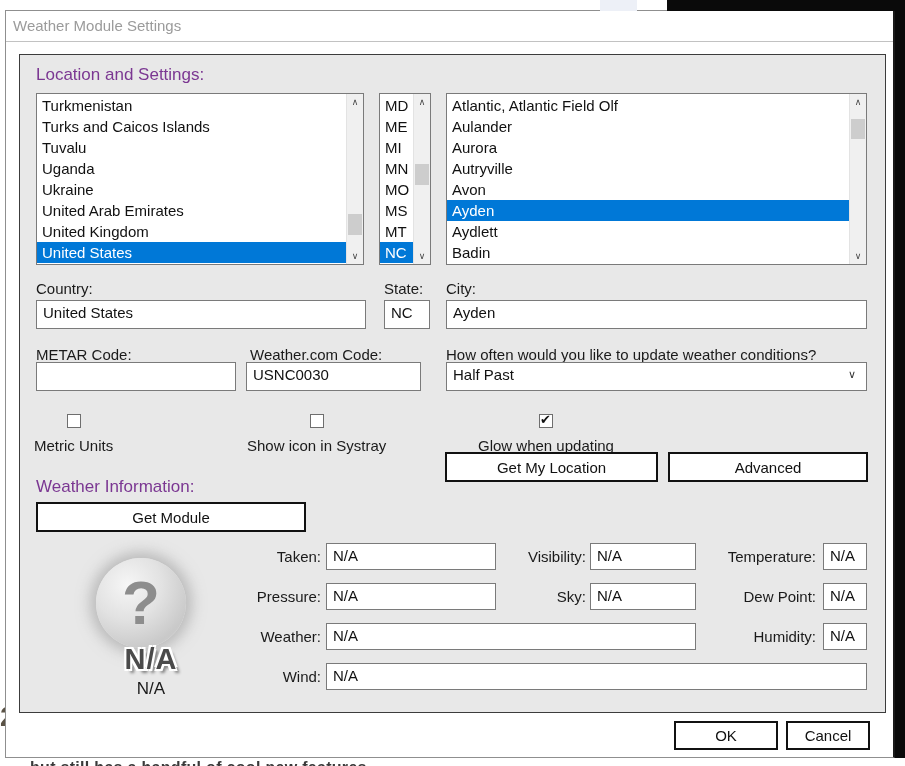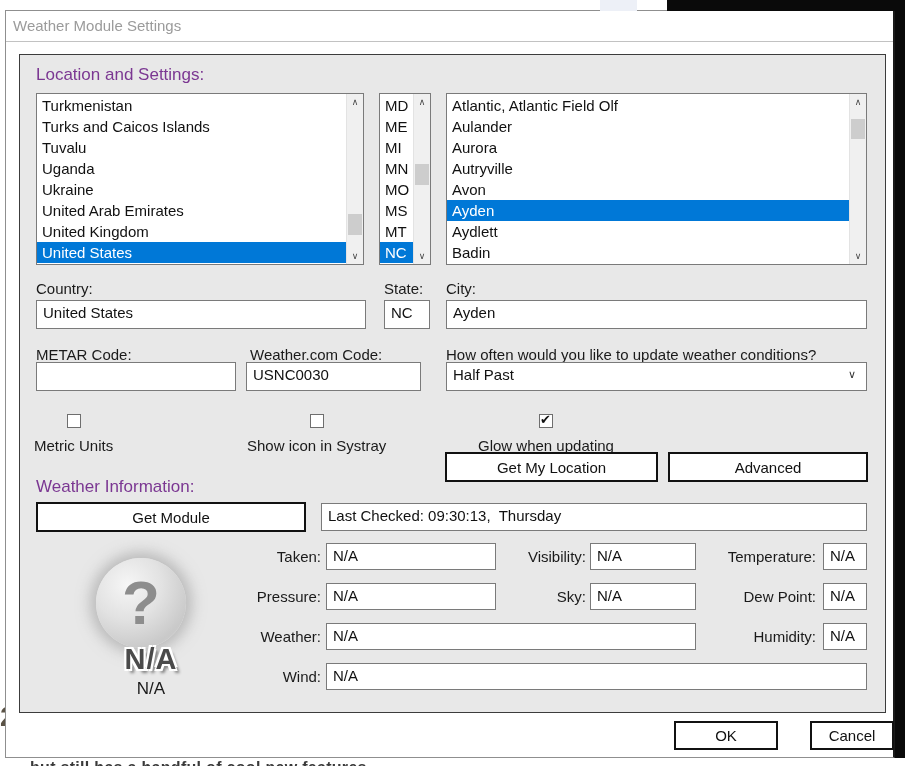--- a/index.html
+++ b/index.html
@@ -157,21 +157,20 @@
         <span class="mark">✔</span>
       </span>
     <span>Glow when updating</span>
   </div>
 
   <div class="btn" style="left:439px;top:441px;width:213px;height:30px;">Get My Location</div>
   <div class="btn" style="left:662px;top:441px;width:200px;height:30px;">Advanced</div>
 
   <div class="heading" style="left:30px;top:466px;">Weather Information:</div>
   <div class="btn" style="left:30px;top:491px;width:270px;height:30px;">Get Module</div>
-  <div class="field" style="left:315px;top:492px;width:546px;height:28px;">Last Checked: 09:30:13,  Thursday</div>
 
   <div class="lbl r" style="left:225px;top:537px;width:90px;">Taken:</div>
   <div class="field" style="left:320px;top:532px;width:170px;height:27px;">N/A</div>
   <div class="lbl r" style="left:490px;top:537px;width:90px;">Visibility:</div>
   <div class="field" style="left:584px;top:532px;width:106px;height:27px;">N/A</div>
   <div class="lbl r" style="left:695px;top:537px;width:115px;">Temperature:</div>
   <div class="field" style="left:817px;top:532px;width:44px;height:27px;">N/A</div>
 
   <div class="lbl r" style="left:225px;top:577px;width:90px;">Pressure:</div>
   <div class="field" style="left:320px;top:572px;width:170px;height:27px;">N/A</div>
@@ -188,14 +187,14 @@
   <div class="lbl r" style="left:225px;top:657px;width:90px;">Wind:</div>
   <div class="field" style="left:320px;top:652px;width:541px;height:27px;">N/A</div>
 
   <div class="sphere">
     <div class="q">?</div>
   </div>
   <div class="na-big">N/A</div>
   <div class="na-small">N/A</div>
 
   <div class="btn" style="left:668px;top:710px;width:104px;height:29px;">OK</div>
-  <div class="btn" style="left:780px;top:710px;width:84px;height:29px;margin-left:24px;">Cancel</div>
+  <div class="btn" style="left:780px;top:710px;width:84px;height:29px;">Cancel</div>
 </div>
 
 </body></html>

